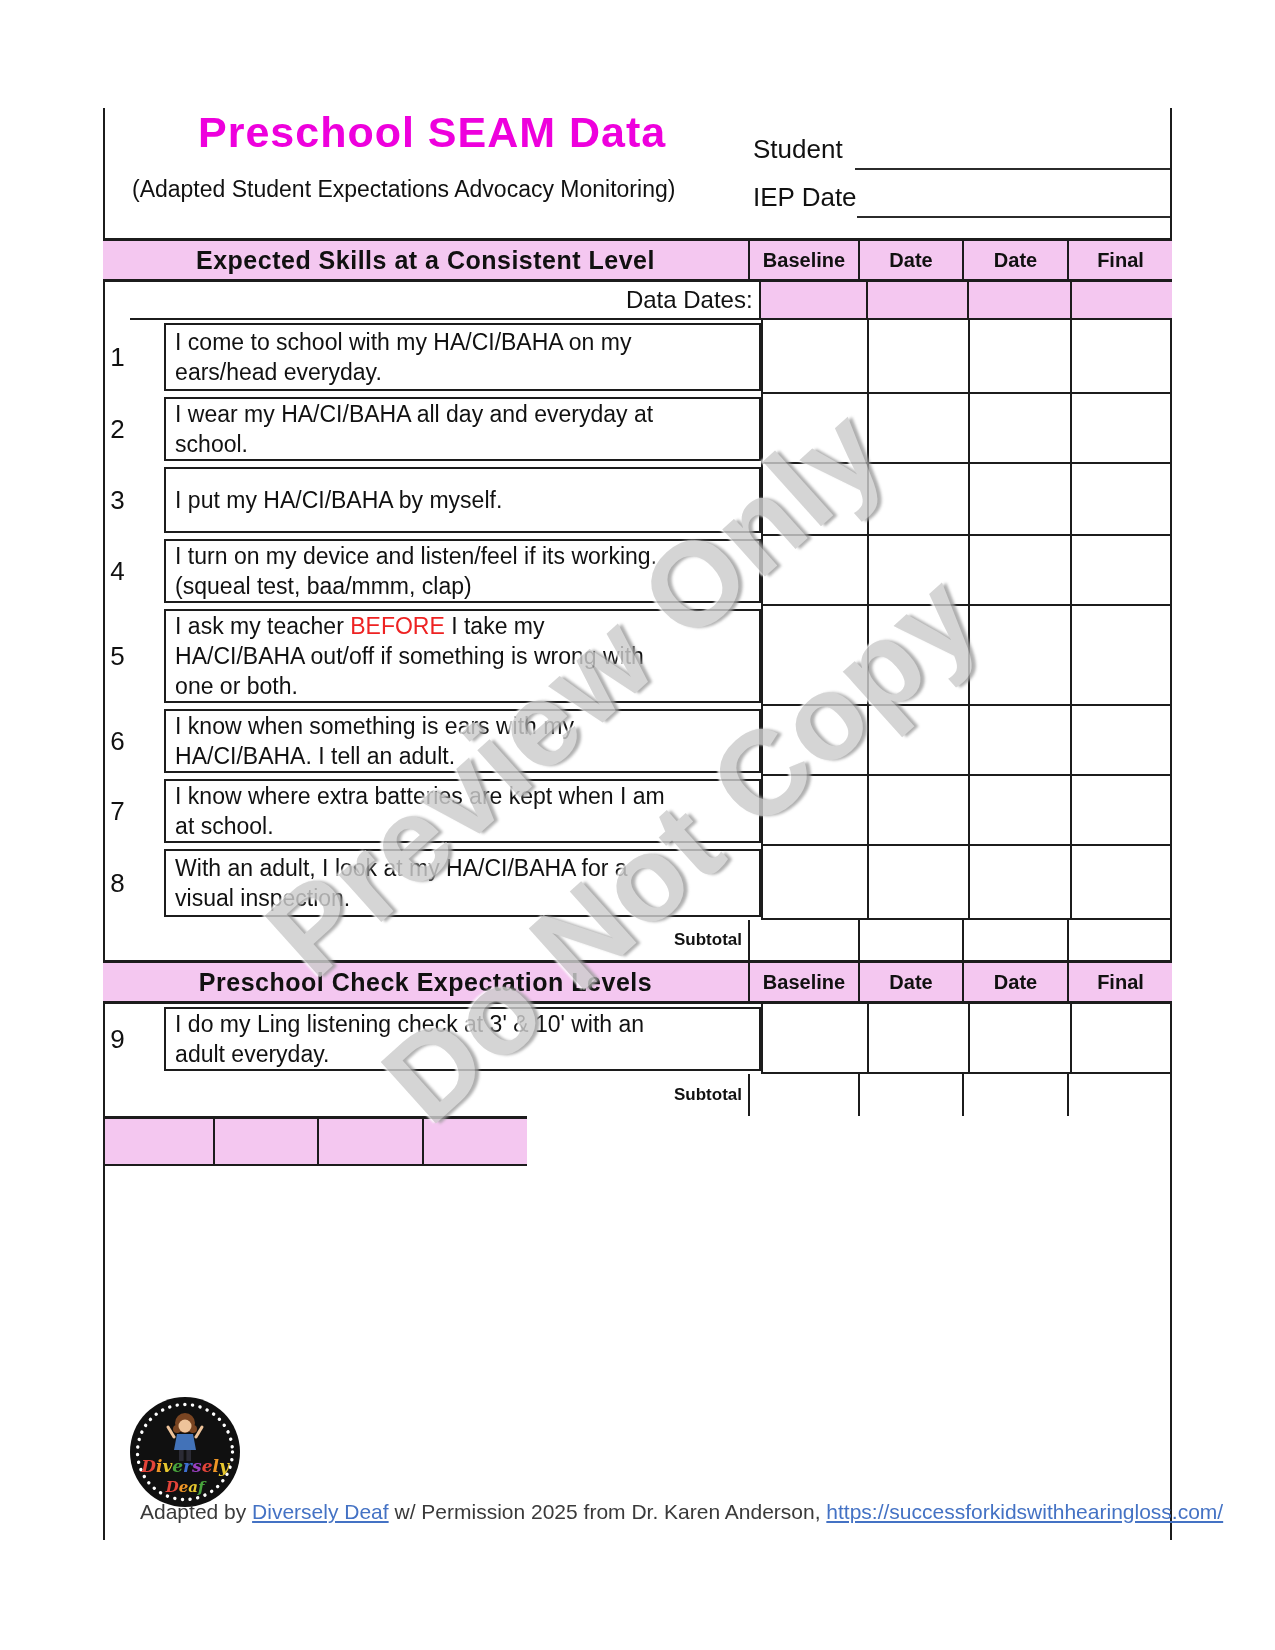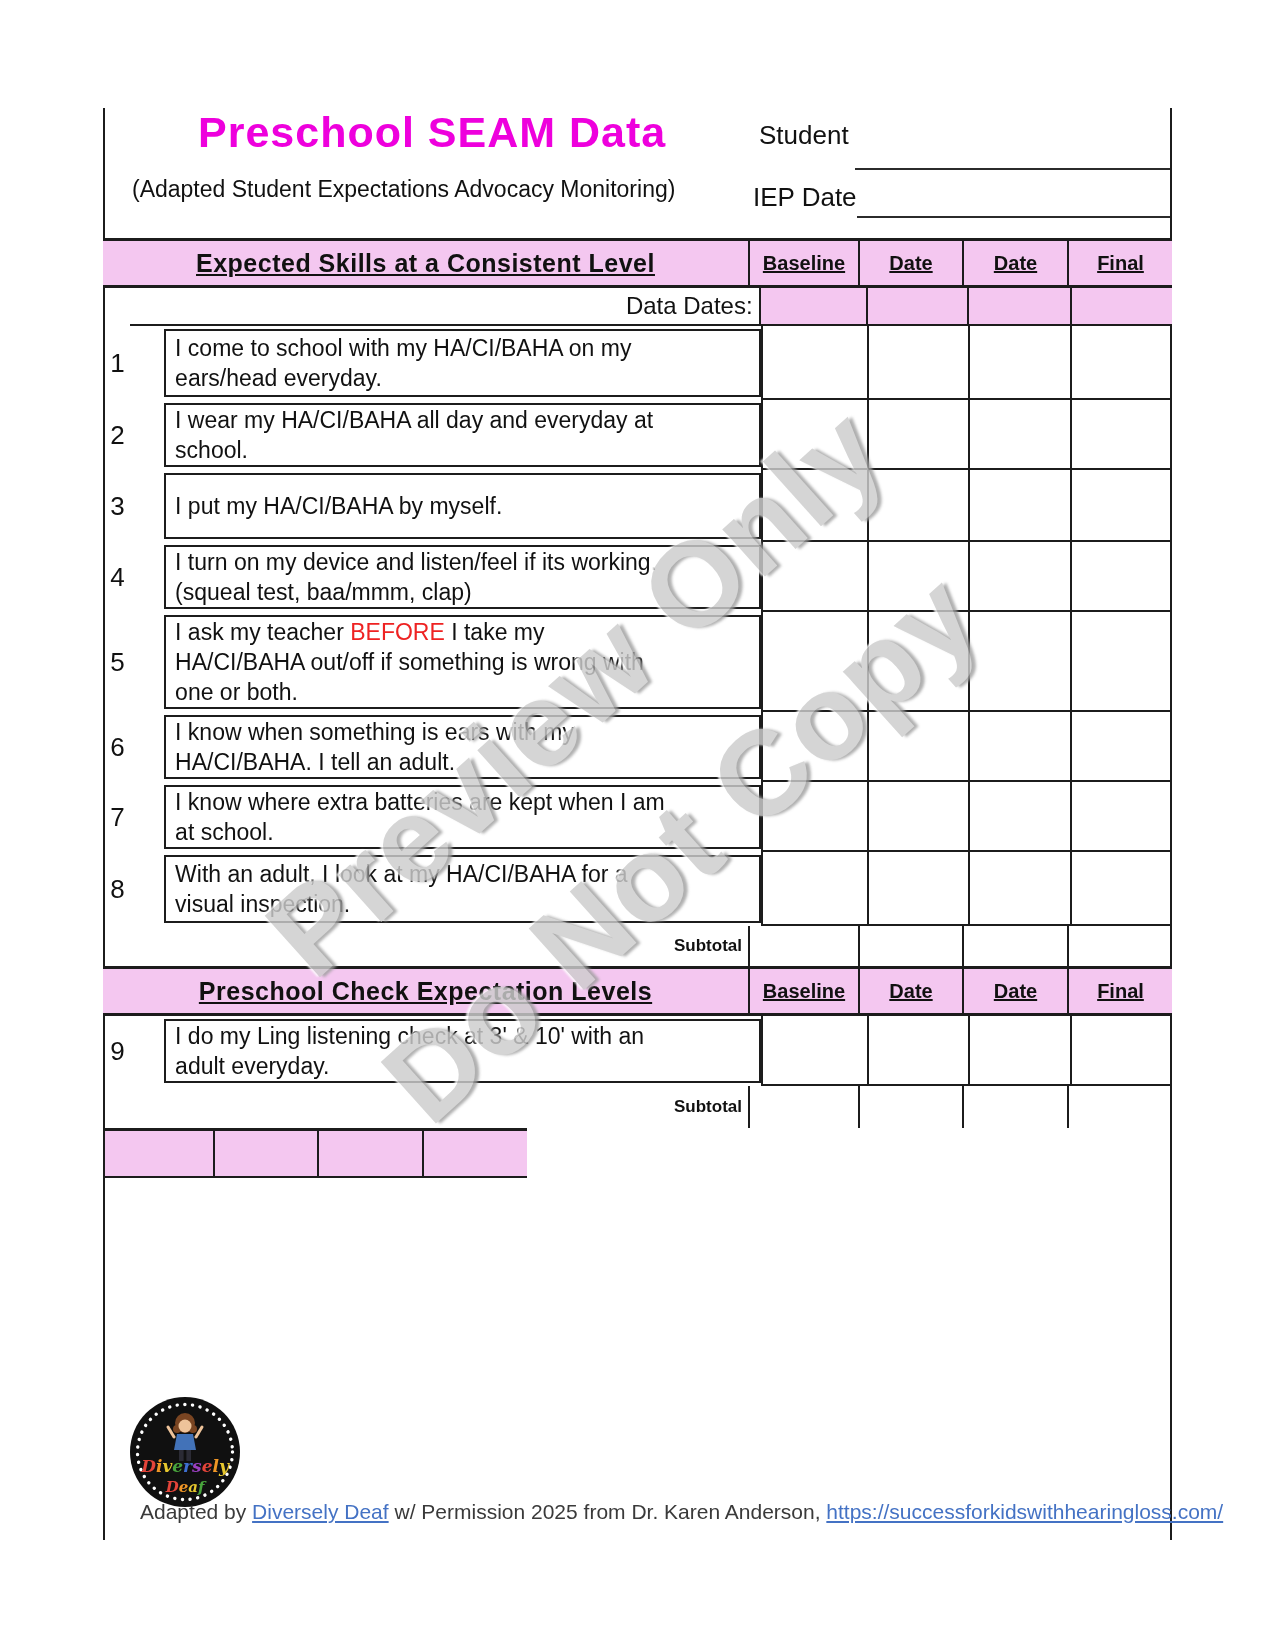--- a/index.html
+++ b/index.html
@@ -9,39 +9,39 @@
   html,body{margin:0;padding:0;background:#fff;}
   .sheet{position:relative;width:1275px;height:1650px;background:#ffffff;overflow:hidden;
          font-family:"Liberation Sans",sans-serif;color:#111;}
   .vline{position:absolute;top:108px;height:1432px;width:2px;background:var(--line);}
   .vl-left{left:103px;} .vl-right{left:1170px;}
 
   .page-title{position:absolute;left:198px;top:108px;font-size:43px;font-weight:bold;
               color:var(--title);letter-spacing:1px;white-space:nowrap;}
   .page-subtitle{position:absolute;left:132px;top:176px;font-size:23px;white-space:nowrap;}
   .fld-label{position:absolute;font-size:26px;white-space:nowrap;}
-  .lbl-student{left:753px;top:120px;margin-left:6px;}
+  .lbl-student{left:753px;top:134px;}
   .lbl-iep{left:753px;top:182px;}
   .uline{position:absolute;border-top:2px solid #2b2b2b;height:0;}
   .ul-student{left:855px;top:168px;width:315px;}
   .ul-iep{left:857px;top:216px;width:313px;}
 
   .doc-table{position:absolute;left:103px;top:238px;width:1069px;}
   .row{display:flex;box-sizing:border-box;}
   .row>div{box-sizing:border-box;}
   .cn{width:30px;display:flex;align-items:center;justify-content:center;font-size:26px;}
   .ct{width:615px;margin-left:32px;}
   .cb{width:110px;} .cd{width:104px;} .cd2{width:105px;} .cf{width:105px;}
   .dc{border-left:2px solid var(--line);}
   .bb{border-bottom:2px solid var(--line);}
   .bt3{border-top:3px solid var(--line);}
   .pinkbg{background:var(--pink);}
 
-  .hrow{height:50px;background:var(--pink);border-top:3px solid var(--line);
-        border-bottom:3px solid var(--line);text-decoration:underline;}
+  .hrow{height:44px;background:var(--pink);border-top:3px solid var(--line);
+        border-bottom:3px solid var(--line);}
   .hlabel{width:645px;display:flex;align-items:center;justify-content:center;
           font-weight:bold;font-size:25px;letter-spacing:.5px;}
   .hcol{display:flex;align-items:center;justify-content:center;font-weight:bold;font-size:20px;}
 
   .ddrow{height:38px;border-bottom:2px solid var(--line);margin-left:27px;}
   .ddlabel{width:645px;display:flex;align-items:center;justify-content:flex-end;
            padding-right:6px;font-size:24px;}
 
   .srow .ct{display:flex;}
   .box{flex:1;margin:3px 0;border:2px solid var(--line);display:flex;align-items:center;

